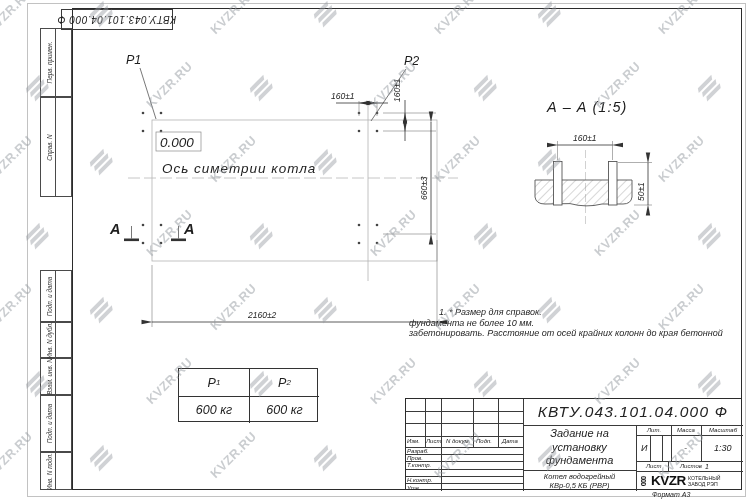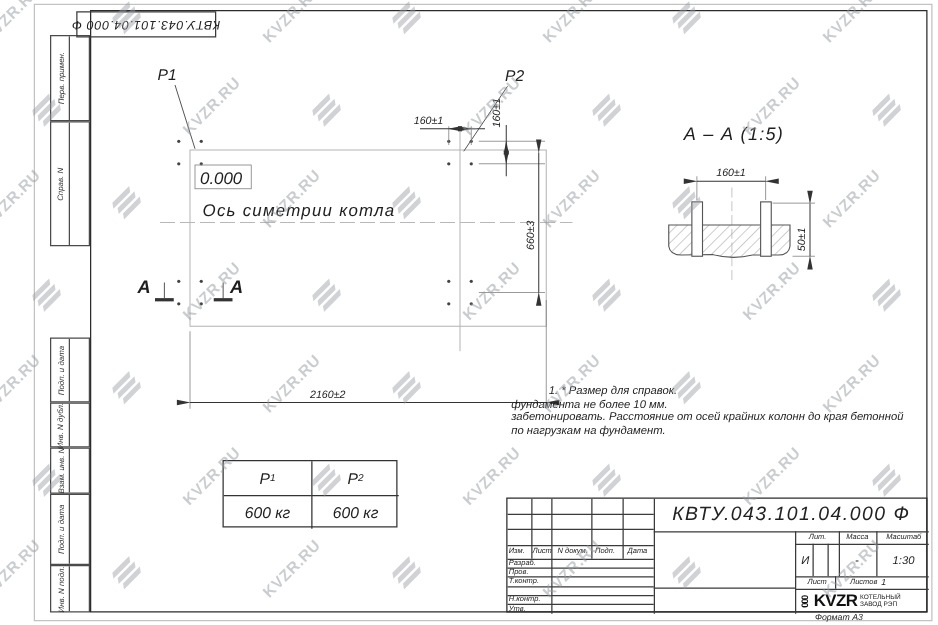--- a/index.html
+++ b/index.html
@@ -223,21 +223,20 @@
         <line x1="648" y1="163" x2="648" y2="205" stroke="#333" stroke-width="0.8" marker-start="url(#arr)" marker-end="url(#arr)"></line>
         <text transform="translate(644,201) rotate(-90)" font-size="8.5">50±1</text>
       </g>
     </g>
   </svg>
 
   <div class="abs" id="notes">
     <div class="nline ind">1. * Размер для справок.</div>
     <div class="nline">фундамента не более 10 мм.</div>
     <div class="nline">забетонировать. Расстояние от осей крайних колонн до края бетонной</div>
-    <div class="nline">по нагрузкам на фундамент.</div>
   </div>
 
   <div class="abs" id="load-table">
     <div class="lt-cell" style="left:0;top:0;">
       <span>P</span>
         <sub>1</sub>
     </div>
     <div class="lt-cell c2" style="top:0;">
       <span>P</span>
         <sub>2</sub>
@@ -281,20 +280,33 @@
     <div class="tb-txt" style="left:96px;top:39px;">Дата</div>
 
     <div class="tb-txt" style="left:1px;top:49px;">Разраб.</div>
     <div class="tb-txt" style="left:1px;top:56px;">Пров.</div>
     <div class="tb-txt" style="left:1px;top:63px;">Т.контр.</div>
     <div class="tb-txt" style="left:1px;top:71px;"></div>
     <div class="tb-txt" style="left:1px;top:78px;">Н.контр.</div>
     <div class="tb-txt" style="left:1px;top:86px;">Утв.</div>
 
     <div class="abs ctr" id="doc-number">КВТУ.043.101.04.000  Ф</div>
+    <div class="abs ctr" id="doc-name">
+      <div>
+        <div>Задание на</div>
+        <div>установку</div>
+        <div>фундамента</div>
+      </div>
+    </div>
+    <div class="abs ctr" id="product-name">
+      <div>
+        <div>Котел водогрейный</div>
+        <div>КВр-0,5 КБ (РВР)</div>
+      </div>
+    </div>
 
     <div class="tb-txt" style="left:241px;top:28px;">Лит.</div>
     <div class="tb-txt" style="left:271px;top:28px;">Масса</div>
     <div class="tb-txt" style="left:303px;top:28px;">Масштаб</div>
     <div class="tb-txt" style="left:235px;top:44px;font-size:9px;">И</div>
     <div class="tb-txt" style="left:278px;top:44px;font-size:9px;">-</div>
     <div class="tb-txt" style="left:308px;top:44px;font-size:9px;">1:30</div>
 
     <div class="tb-txt" style="left:240px;top:64px;">Лист</div>
     <div class="tb-txt" style="left:274px;top:64px;">Листов</div>

